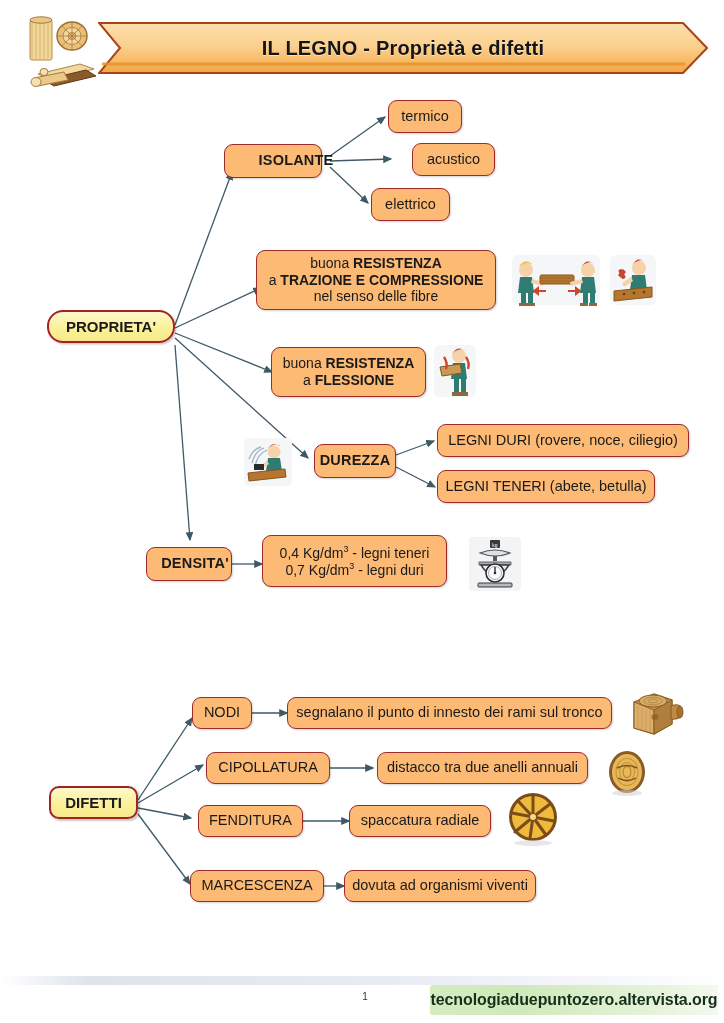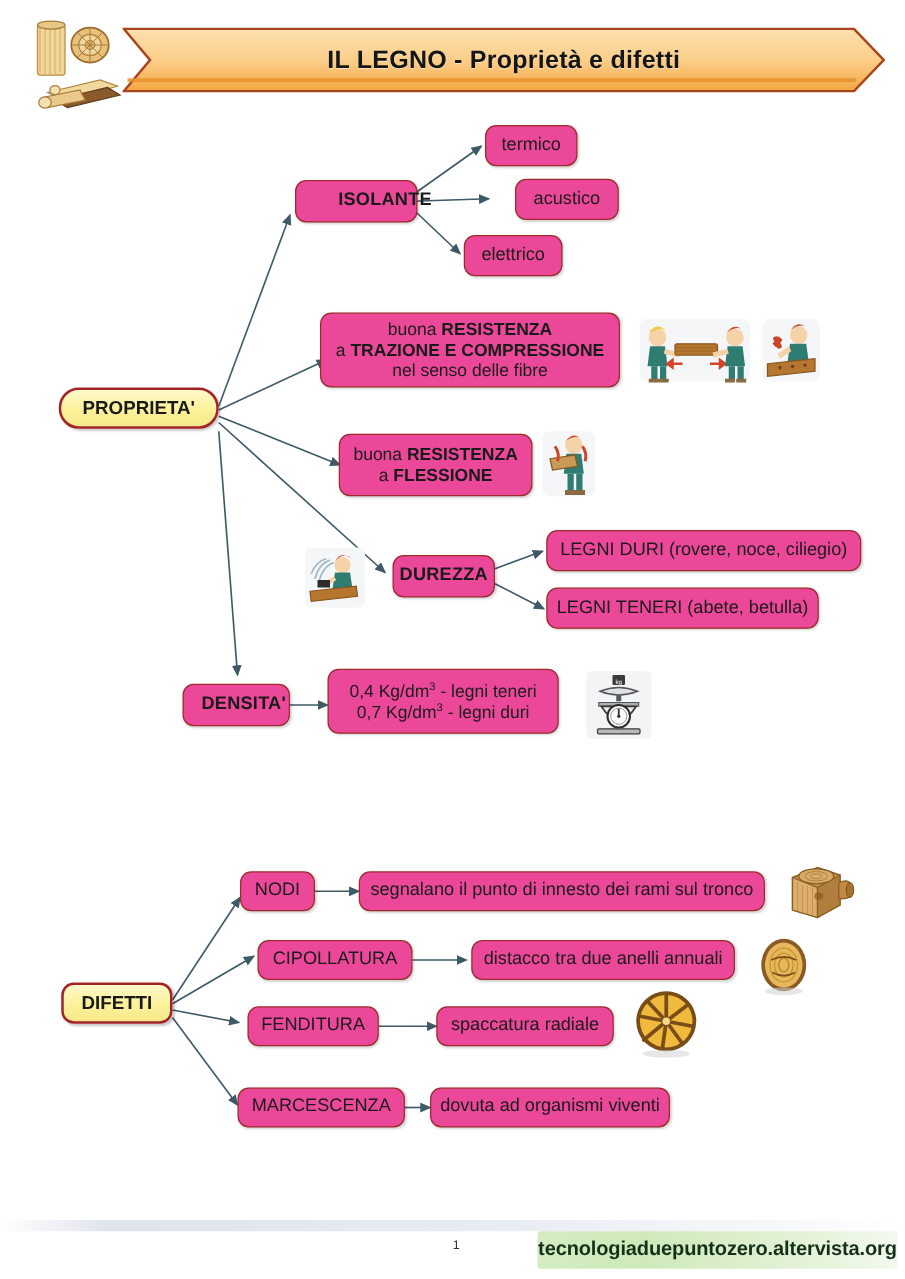--- a/index.html
+++ b/index.html
@@ -9,21 +9,21 @@
     overflow:hidden;position:relative;
   }
   #page{position:absolute;left:0;top:0;width:724px;height:1023px;}
 
   
   #wires{position:absolute;left:0;top:0;width:724px;height:1023px;z-index:1;}
 
   
   .node{
     position:absolute;z-index:3;box-sizing:border-box;
-    background:#ec4899;border:1.6px solid #9e2a2b;border-radius:9px;
+    background:#fdba74;border:1.6px solid #9e2a2b;border-radius:9px;
     display:flex;align-items:center;justify-content:center;
     color:#1a1a1a;text-align:center;line-height:1.18;
     box-shadow:1px 1px 2px rgba(0,0,0,.18);
   }
   .node.hdr{font-weight:bold;letter-spacing:.2px;}
   .node.key{
     background:linear-gradient(180deg,#fdf9c9 0%,#fbf19a 55%,#f7e98b 100%);
     border:2.4px solid #a32224;border-radius:10px;font-weight:bold;
     box-shadow:1.5px 1.5px 2px rgba(0,0,0,.22);
   }
@@ -136,21 +136,21 @@
         </linearGradient>
       </defs>
       <path d="M1,1 L585,1 L609,26 L585,51 L1,51 L22,26 z" fill="url(#bg1)" stroke="#a8431a" stroke-width="2"></path>
       <path d="M4,42 L587,42" stroke="#e8922c" stroke-width="3" opacity=".85"></path>
     </svg>
     <div id="banner-text">IL LEGNO - Proprietà e difetti</div>
   </div>
 
   <div class="node key" style="left:47px;top:310px;width:128px;height:33px;font-size:15px;border-radius:16px;">PROPRIETA'</div>
 
-  <div class="node hdr" style="left:236px;top:144px;width:98px;height:34px;font-size:14.5px;padding-left:46px;">ISOLANTE</div>
+  <div class="node hdr" style="left:224px;top:144px;width:98px;height:34px;font-size:14.5px;padding-left:46px;">ISOLANTE</div>
 
   <div class="node" style="left:388px;top:100px;width:74px;height:33px;font-size:14.5px;">termico</div>
   <div class="node" style="left:393px;top:143px;width:83px;height:33px;font-size:14.5px;margin-left:19px;">acustico</div>
   <div class="node" style="left:371px;top:188px;width:79px;height:33px;font-size:14.5px;">elettrico</div>
 
   <div class="node" style="left:256px;top:250px;width:240px;height:60px;font-size:14px;flex-direction:column;">
     <span class="ln"><span>buona </span><b>RESISTENZA</b></span>
     <span class="ln"><span>a </span><b>TRAZIONE E COMPRESSIONE</b></span>
     <span class="ln">nel senso delle fibre</span>
   </div>

